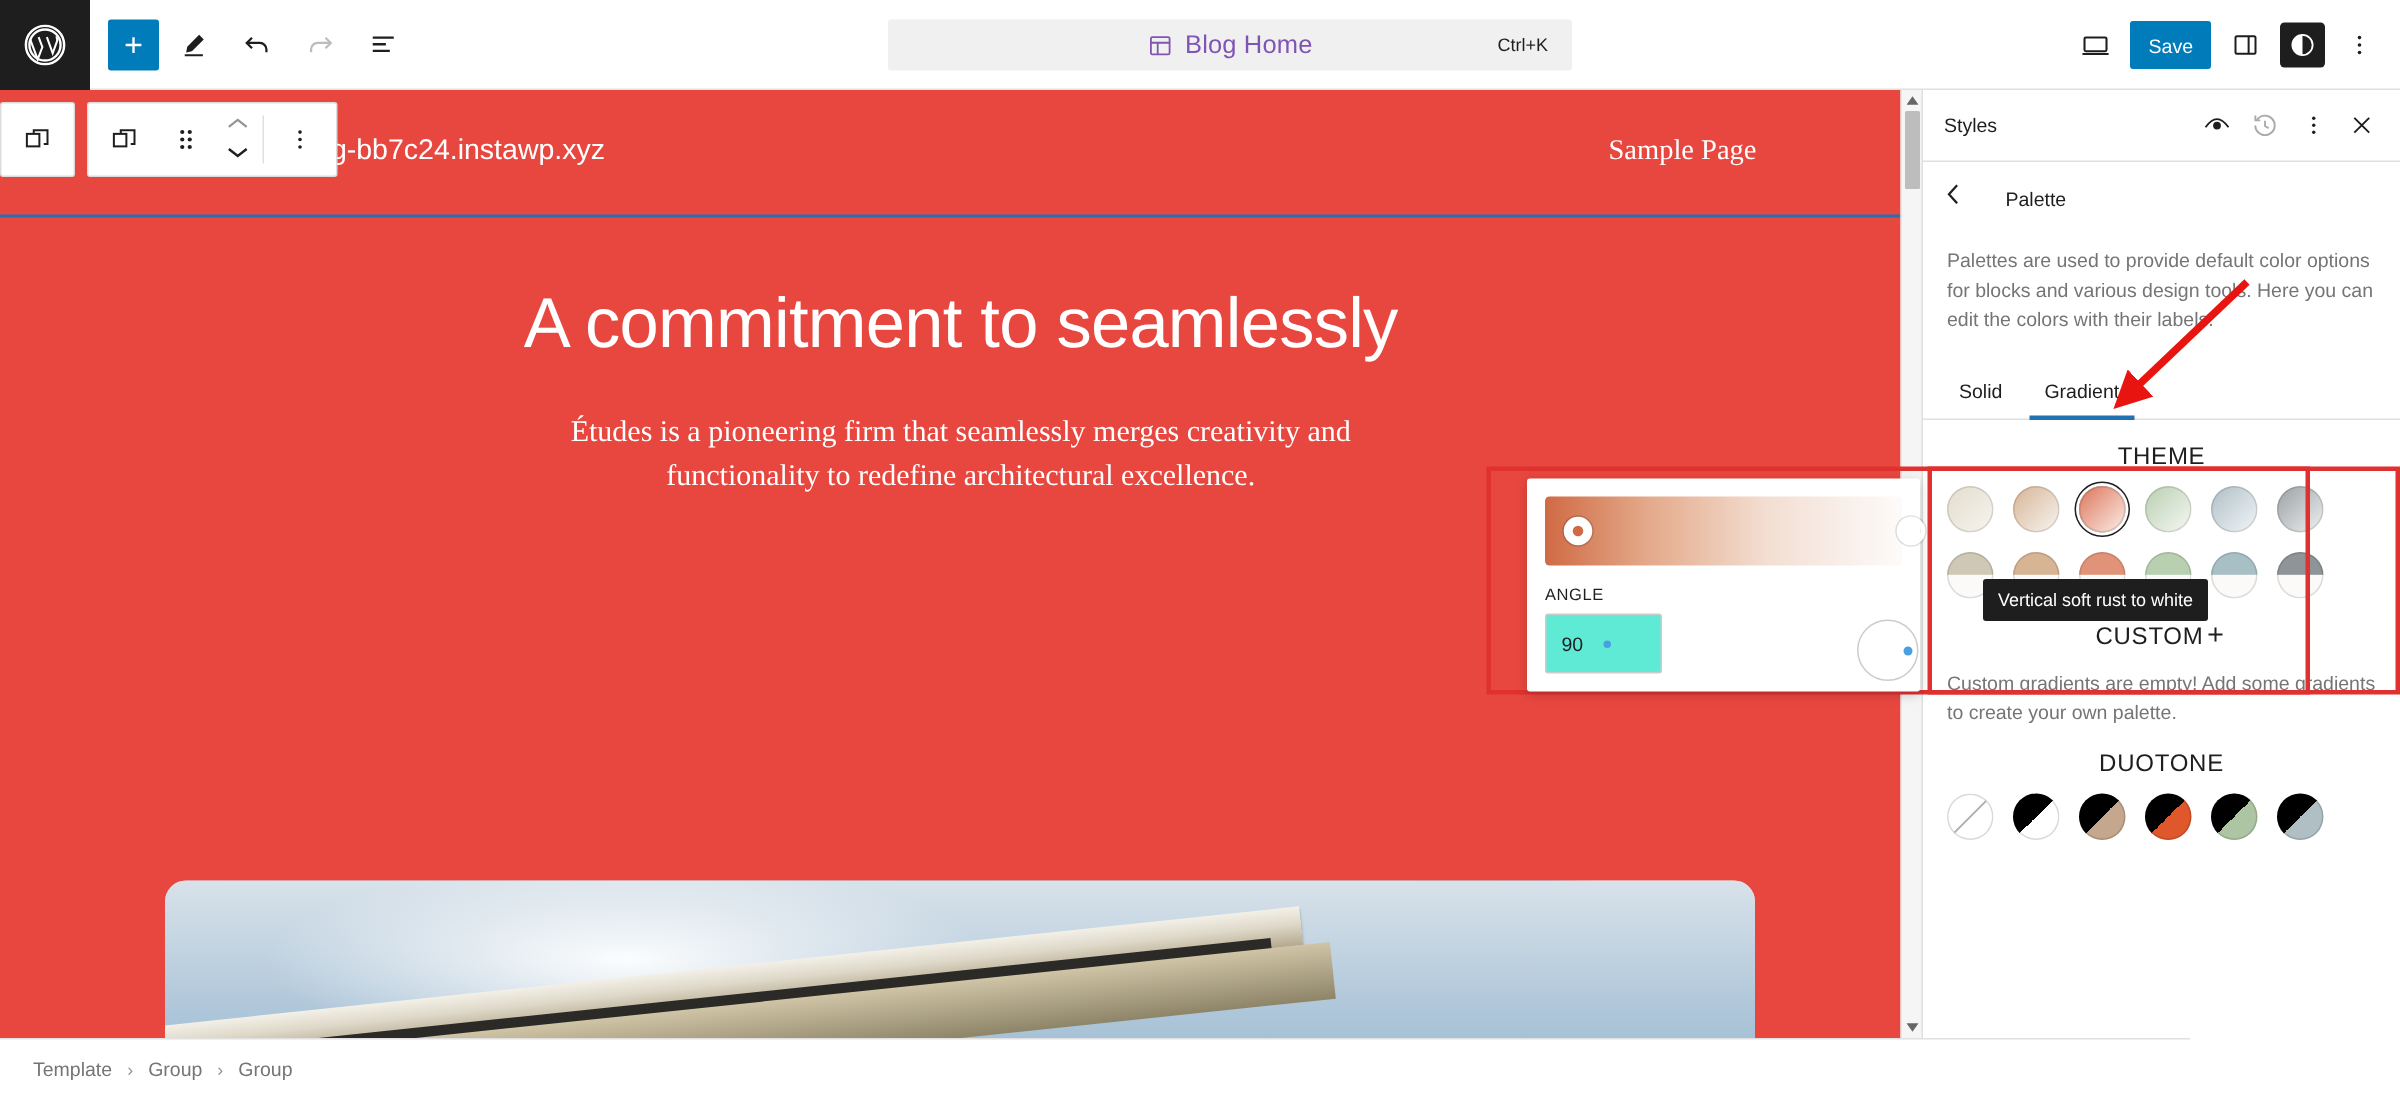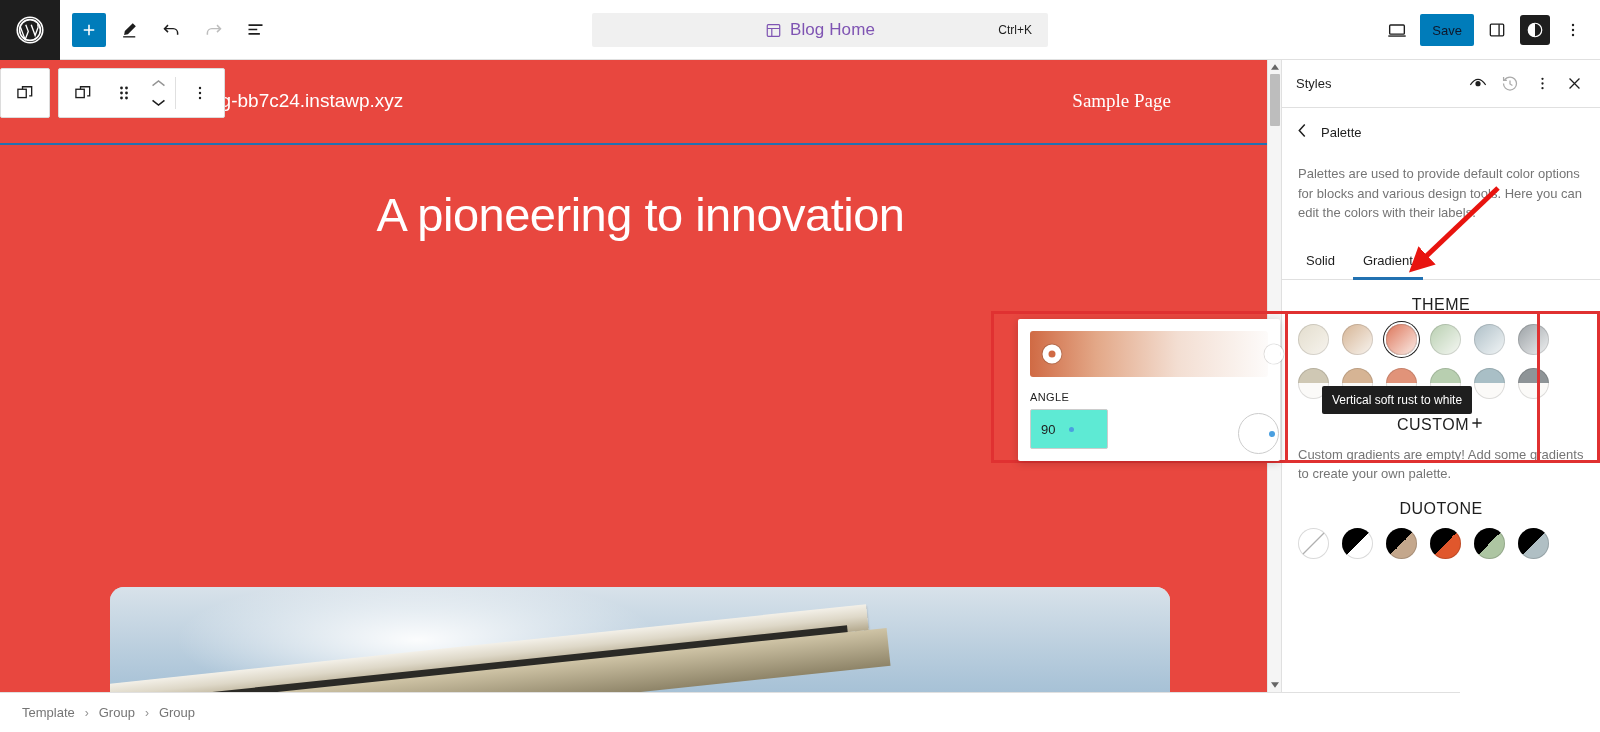--- a/index.html
+++ b/index.html
@@ -38,21 +38,21 @@
   }
   .tb-center .shortcut {
     position: absolute; right: 16px; font-size: 12px; color: #1e1e1e;
   }
   .tb-center .tmpl-icon { margin-right: 8px; display: flex; }
   .tb-right {
     position: absolute; right: 8px; top: 0; height: 60px;
     display: flex; align-items: center; gap: 4px;
   }
   .save-btn {
-    background: #007cba; color: #0f172a; border: none; border-radius: 2px;
+    background: #007cba; color: #ffffff; border: none; border-radius: 2px;
     font-size: 13px; font-family: inherit; height: 32px; padding: 0 12px; cursor: pointer;
   }
   .dark-btn {
     width: 30px; height: 30px; background: #1e1e1e; border-radius: 3px;
     display: flex; align-items: center; justify-content: center; cursor: pointer;
   }
 
   
   .canvas {
     position: absolute; top: 60px; left: 0; width: 1281px; height: 632px;
@@ -203,21 +203,21 @@
   .sb-head {
     height: 48px; display: flex; align-items: center; padding: 0 10px 0 14px;
     border-bottom: 1px solid #e0e0e0;
   }
   .sb-head .title { font-size: 13px; color: #1e1e1e; flex: 1; }
   .sb-icon-btn {
     width: 32px; height: 32px; display: flex; align-items: center; justify-content: center;
     cursor: pointer; background: transparent; border: none;
   }
   .sb-breadcrumb {
-    height: 48px; display: flex; align-items: center; gap: 12px; padding: 0 14px;
+    height: 48px; display: flex; align-items: center; gap: 28px; padding: 0 14px;
   }
   .sb-breadcrumb .name { font-size: 13px; color: #1e1e1e; }
   .sb-body { padding: 8px 16px 0; }
   .sb-desc { font-size: 13px; line-height: 1.5; color: #757575; }
   .tabs {
     display: flex; gap: 8px; margin-top: 22px; border-bottom: 1px solid #e0e0e0;
     margin-left: -16px; margin-right: -16px; padding-left: 14px;
   }
   .tab {
     font-size: 13px; color: #1e1e1e; padding: 8px 10px 11px; cursor: pointer;
@@ -354,22 +354,23 @@
   <div class="canvas">
 
     <div class="site-header">
       <div class="ghost-shape"></div>
       <div class="site-title">ming-bb7c24.instawp.xyz</div>
       <div class="nav-sample">Sample Page</div>
     </div>
 
     <div class="hero">
       <h1>
-        <span>A pioneering to innovation</span><br>
+        <span>A commitment to seamlessly</span><br>
       </h1>
+      <p>Études is a pioneering firm that seamlessly merges creativity and functionality to redefine architectural excellence.</p>
     </div>
 
     <div class="hero-image">
       <div class="hi-sky"></div>
       <div class="hi-glow"></div>
       <div class="hi-roof"></div>
       <div class="hi-dark"></div>
       <div class="hi-roof2"></div>
     </div>
 

